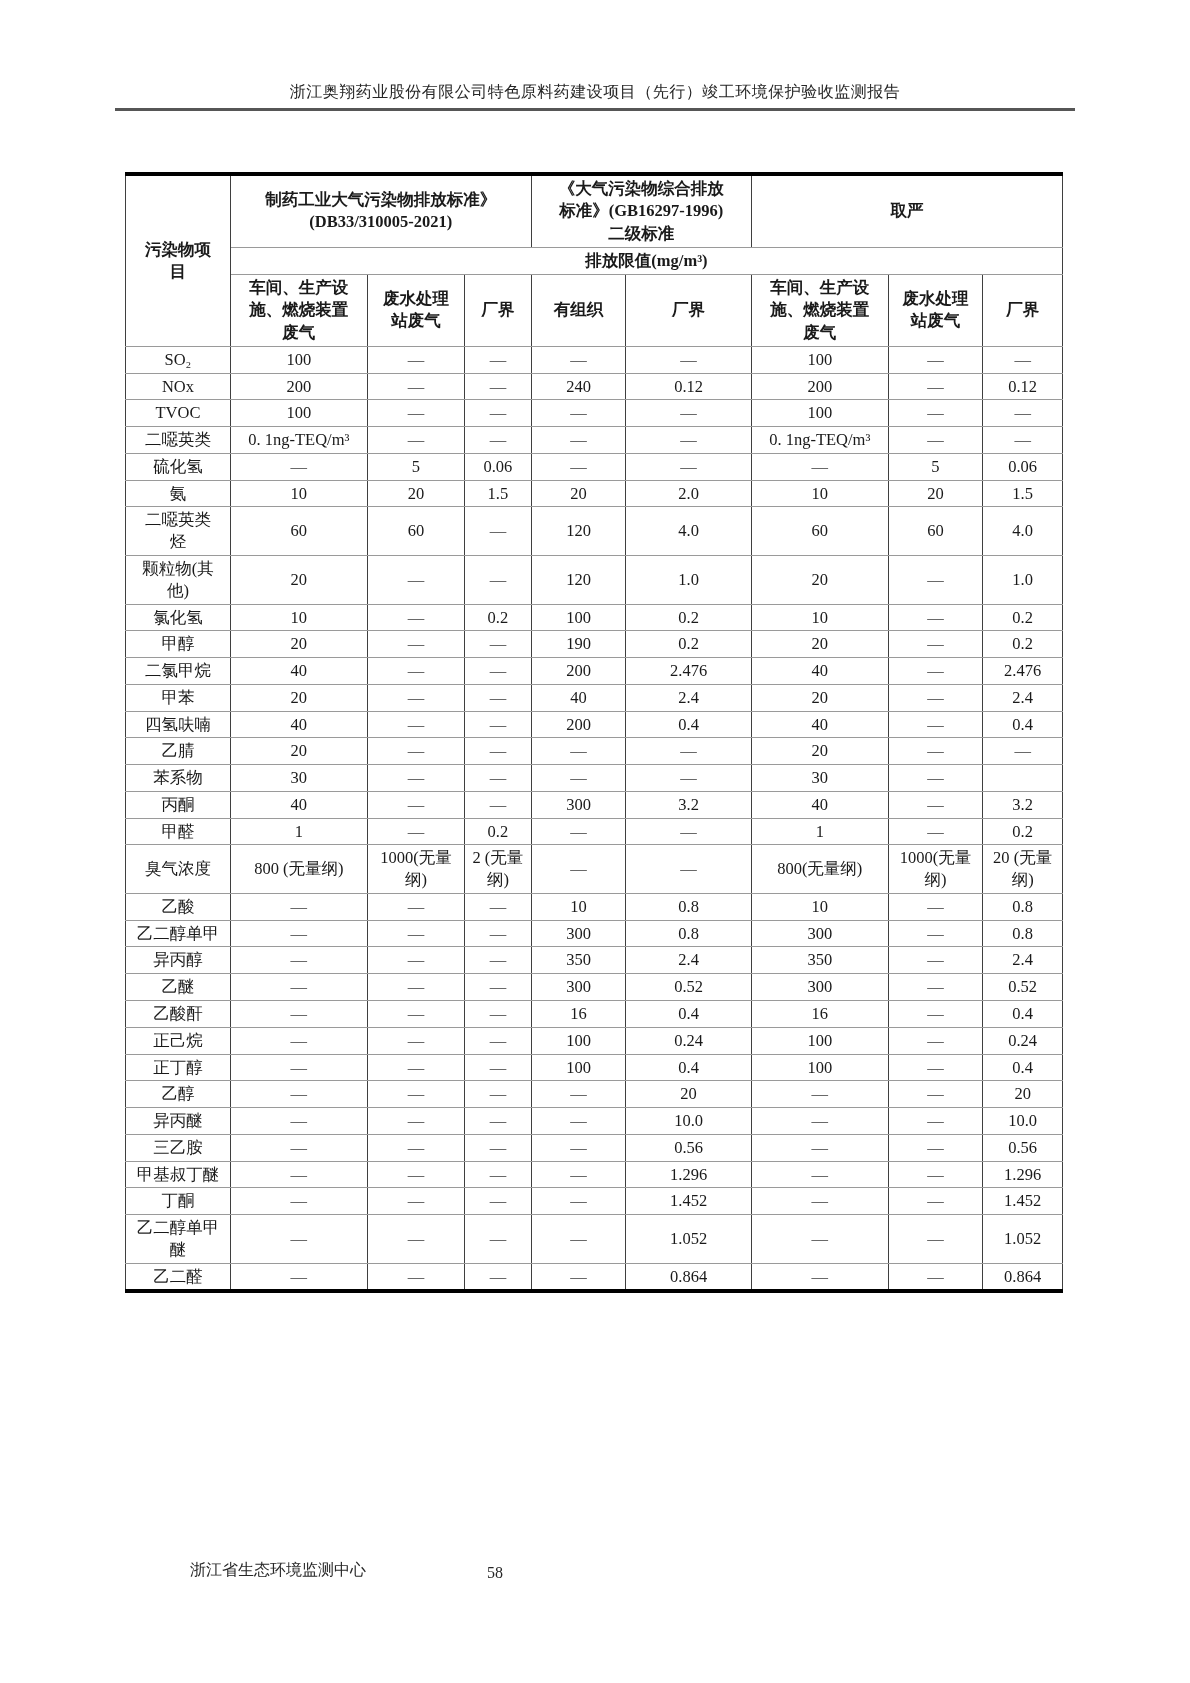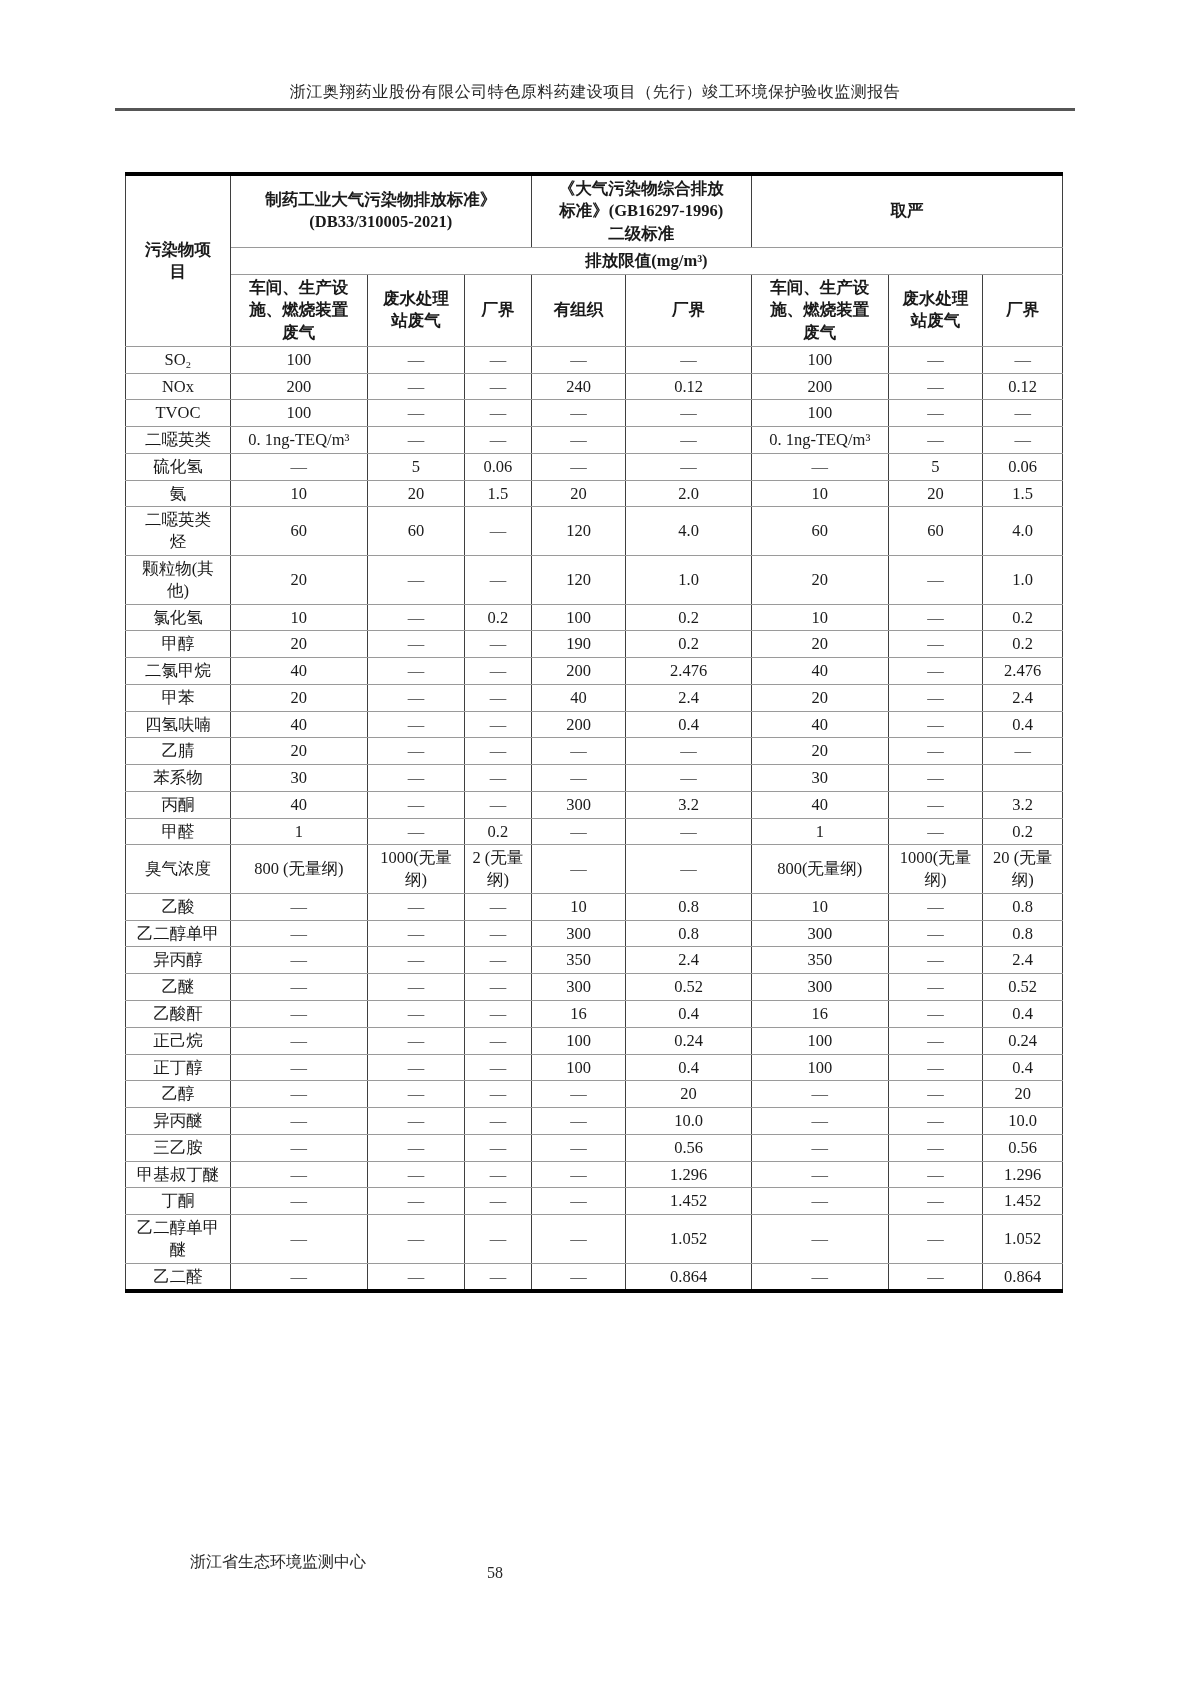--- a/index.html
+++ b/index.html
@@ -46,21 +46,21 @@
   }
   .std-table td {
     font-size:16.5px; font-weight:normal;
     line-height:1.32; white-space:pre-line;
   }
   .std-table td.dash { color:#4f4f4f; }
   col.c0{width:11.2%} col.c1{width:14.6%} col.c2{width:10.4%}
   col.c3{width:7.1%}  col.c4{width:10.1%} col.c5{width:13.4%}
   col.c6{width:14.6%} col.c7{width:10.1%} col.c8{width:8.5%}
   .doc-footer { position:absolute; top:1548px; left:0; width:100%; font-size:16px; color:#262626; }
-  .footer-org  { position:absolute; left:190px; top:4px;font-family:Liberation Serif, serif; }
+  .footer-org  { position:absolute; left:190px; top:12px;font-family:Liberation Serif, serif; }
   .footer-page { position:absolute; left:487px; top:16px; }
 </style>
 </head>
 <body>
 
 <div class="page">
 
   <div class="doc-header-text">浙江奥翔药业股份有限公司特色原料药建设项目（先行）竣工环境保护验收监测报告</div>
   <div class="doc-header-rule"></div>
 

